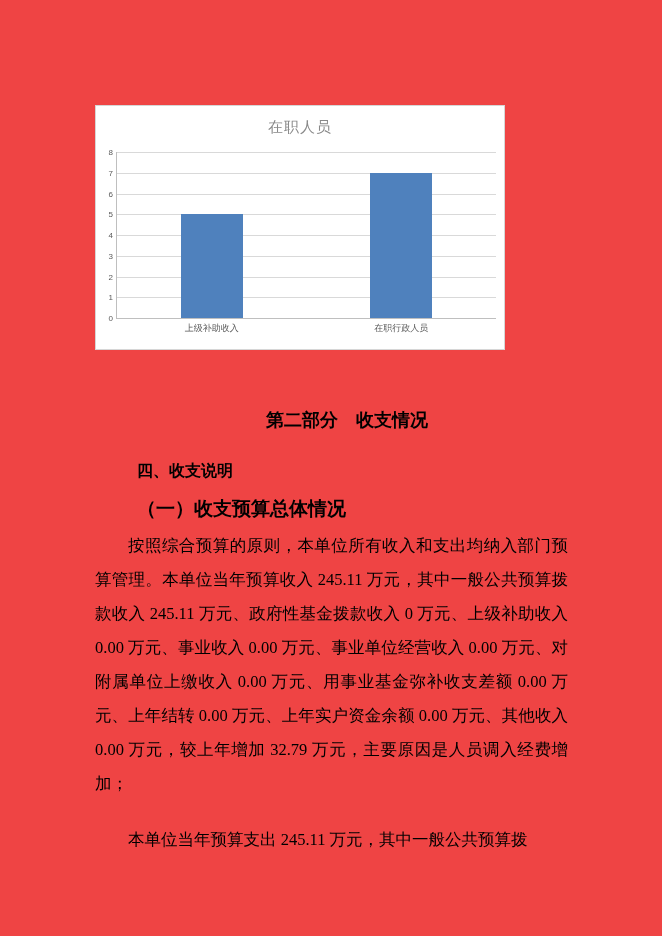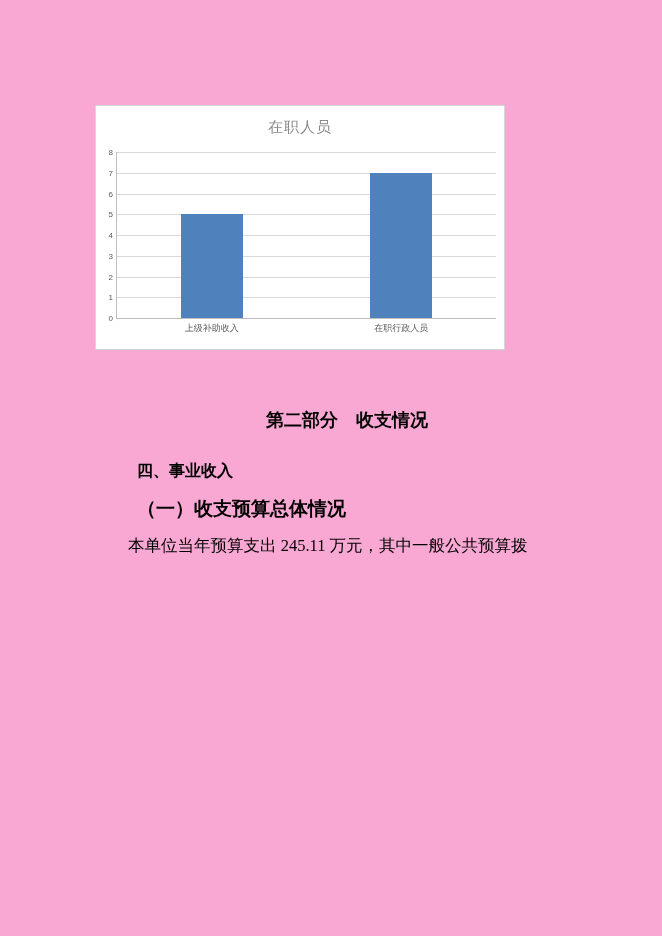--- a/index.html
+++ b/index.html
@@ -1,20 +1,20 @@
 <!DOCTYPE html>
 <html><head>
 <meta charset="utf-8">
 <style>
   html, body { margin: 0; padding: 0; background: #ffffff; }
   .page {
     position: relative;
     width: 662px;
     height: 936px;
-    background: #f9a8d4;
+    background: #ef4444;
     overflow: hidden;
     font-family: "Liberation Serif", serif;
     color: #000000;
   }
 
   
   .chart-figure {
     position: absolute;
     left: 95px;
     top: 105px;
@@ -149,21 +149,22 @@
         <div class="ytick" style="top: 0px;">8</div>
         <div class="bar" style="left: 63.75px; height: 103.75px; background: rgb(79, 129, 189);"></div>
         <div class="xtick" style="left: 94.75px;">上级补助收入</div>
         <div class="bar" style="left: 253.25px; height: 145.25px; background: rgb(79, 129, 189);"></div>
         <div class="xtick" style="left: 284.25px;">在职行政人员</div>
       </div>
   </div>
 
   <div class="part-title">第二部分　收支情况</div>
 
-  <div class="heading-1">四、事业收入</div>
+  <div class="heading-1">四、收支说明</div>
 
   <div class="heading-2">（一）收支预算总体情况</div>
 
   <div class="body-text">
+    <p>按照综合预算的原则，本单位所有收入和支出均纳入部门预算管理。本单位当年预算收入 245.11 万元，其中一般公共预算拨款收入 245.11 万元、政府性基金拨款收入 0 万元、上级补助收入 0.00 万元、事业收入 0.00 万元、事业单位经营收入 0.00 万元、对附属单位上缴收入 0.00 万元、用事业基金弥补收支差额 0.00 万元、上年结转 0.00 万元、上年实户资金余额 0.00 万元、其他收入 0.00 万元，较上年增加 32.79 万元，主要原因是人员调入经费增加；</p>
     <p>本单位当年预算支出 245.11 万元，其中一般公共预算拨</p>
   </div>
 
 </div>
 
 </body></html>

